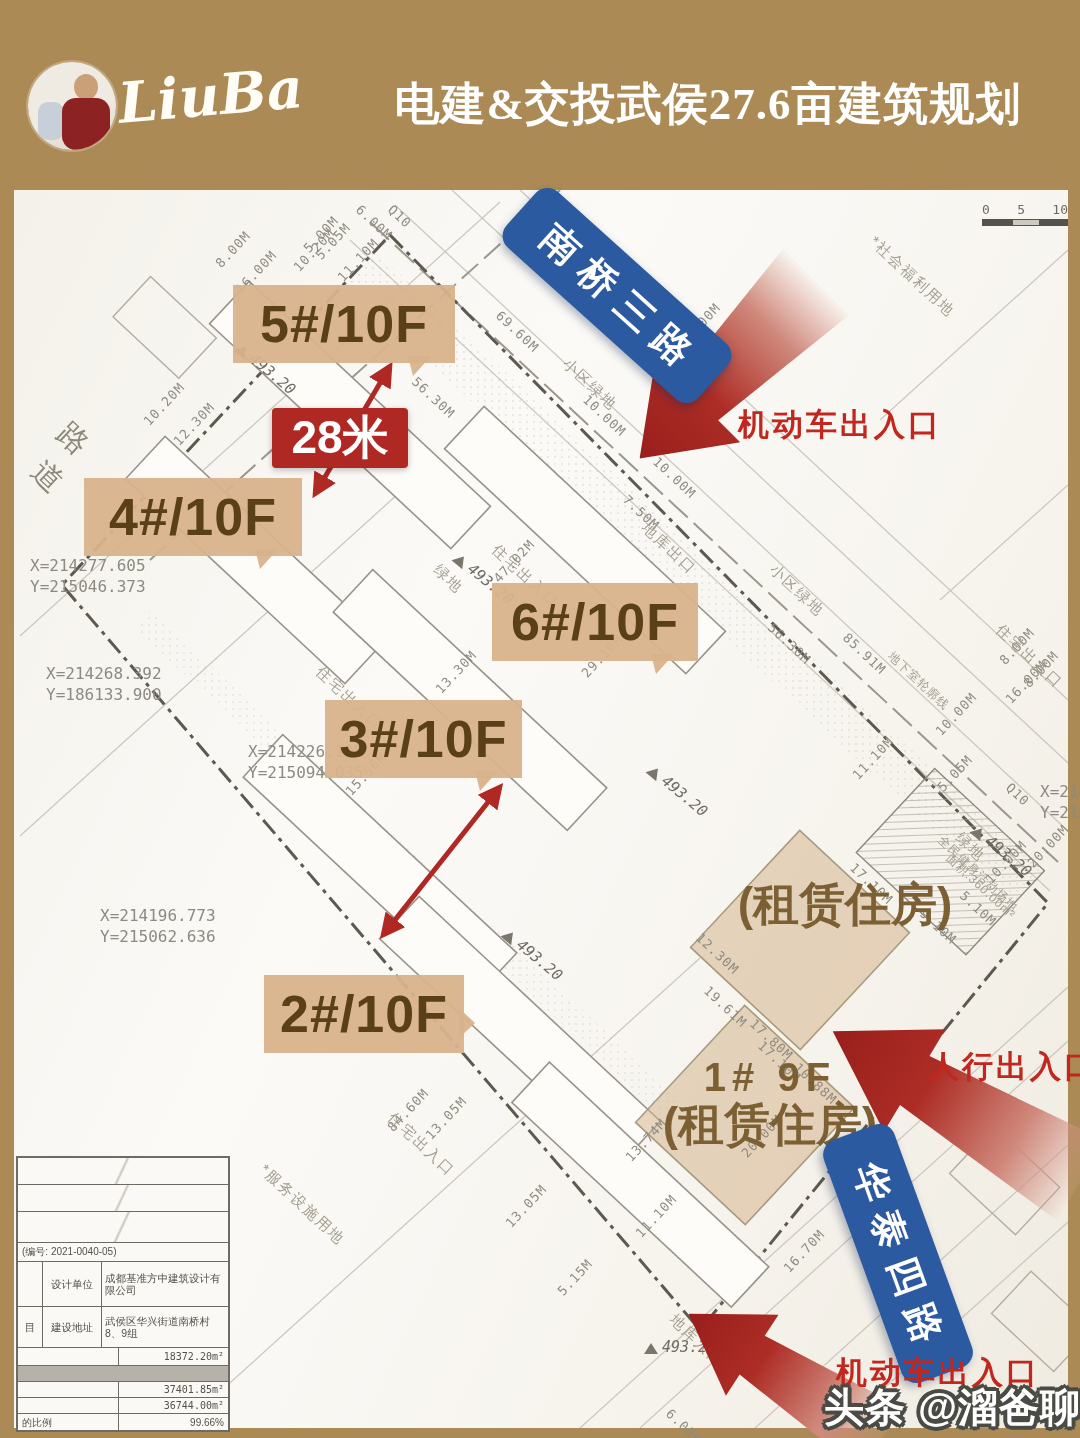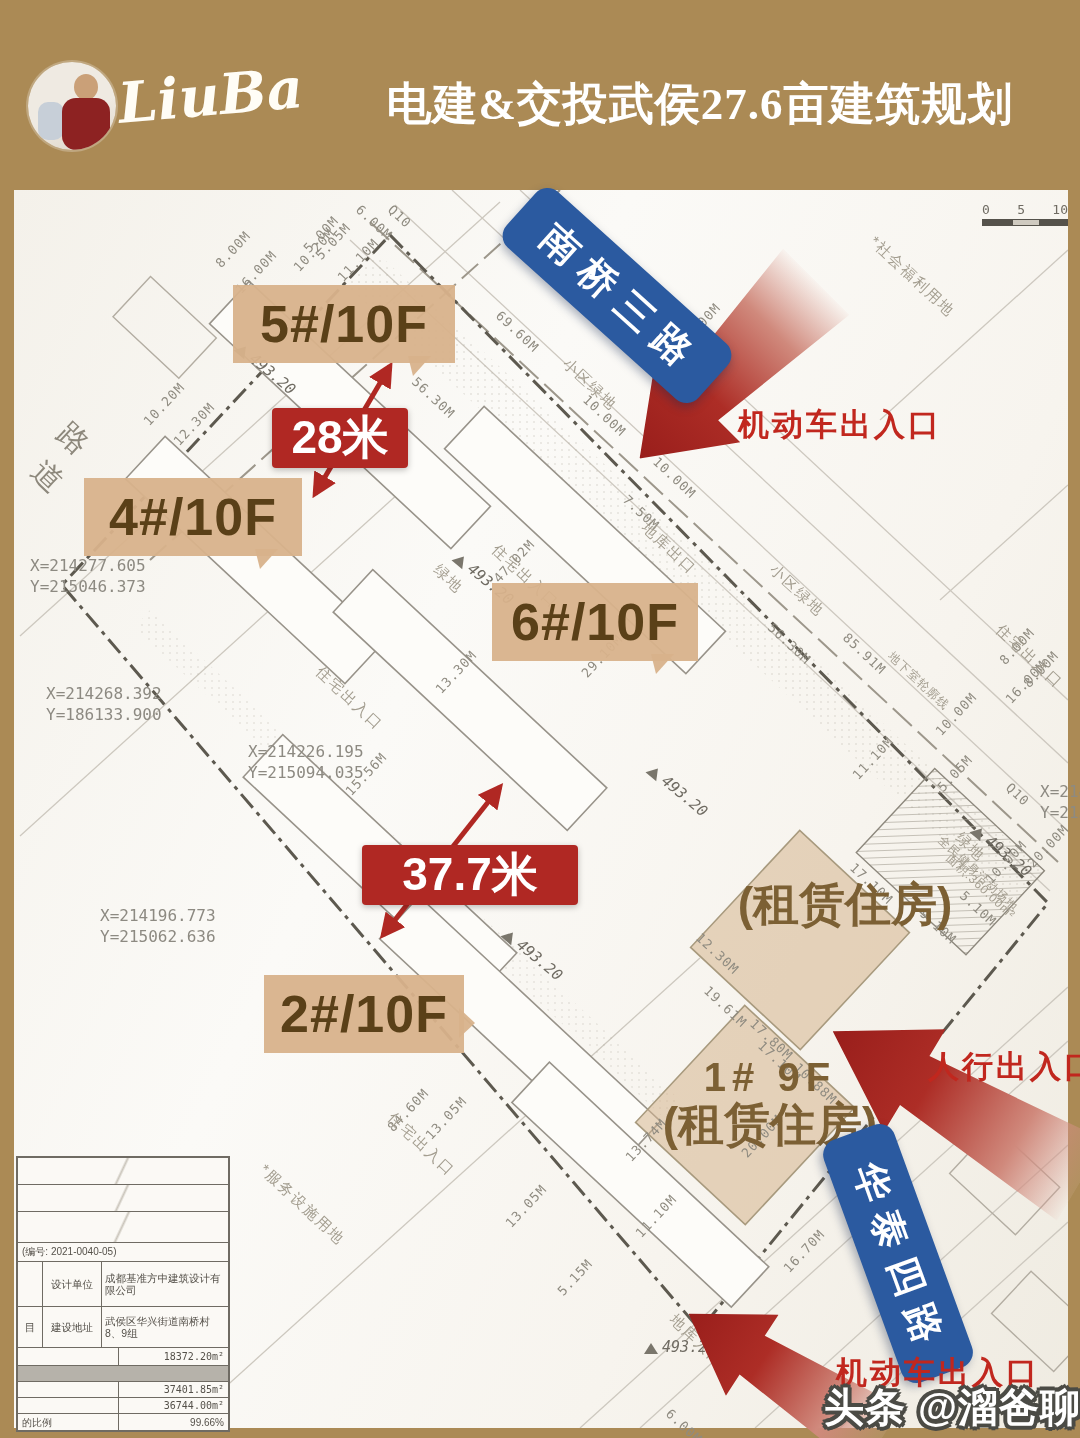--- a/index.html
+++ b/index.html
@@ -8,21 +8,21 @@
 
   
   #hdr{position:absolute;left:0;top:0;width:1080px;height:190px;}
   .avatar{position:absolute;left:28px;top:62px;width:88px;height:88px;border-radius:50%;
           background:linear-gradient(160deg,#efeae2 55%,#ddd5c8 100%);overflow:hidden;box-shadow:0 0 0 2px rgba(255,255,255,.25);}
   .avatar .head{position:absolute;left:46px;top:12px;width:24px;height:26px;border-radius:50%;background:#caa078;}
   .avatar .body{position:absolute;left:34px;top:36px;width:48px;height:52px;border-radius:14px;background:#8d2222;}
   .avatar .kid{position:absolute;left:10px;top:40px;width:26px;height:38px;border-radius:10px;background:#c7cfd8;}
   .logo{position:absolute;left:118px;top:62px;font-family:"DejaVu Serif",serif;font-style:italic;font-weight:bold;
         font-size:56px;color:#fffdf6;transform:rotate(-5deg);}
-  .title{position:absolute;left:330px;top:80px;width:740px;margin:0;text-align:center;font-size:45px;line-height:1.1;
+  .title{position:absolute;left:338px;top:80px;width:740px;margin:0;text-align:center;font-size:45px;line-height:1.1;
          color:#ffffff;font-weight:900;font-family:"Liberation Serif",serif;letter-spacing:1px;}
 
   
   #map{position:absolute;left:14px;top:190px;width:1054px;height:1238px;overflow:hidden;
        background:linear-gradient(115deg,#f4f1ea 0%,#fbfaf7 38%,#f7f4ee 70%,#efebe1 100%);}
   #plan-svg{position:absolute;left:0;top:0;}
 
   
   .layer{position:absolute;left:0;top:0;width:1080px;height:1438px;pointer-events:none;}
   .layer > *{position:absolute;}
@@ -264,21 +264,21 @@
       <span class="elev" style="left: 644px; top: 1338px;">
         <i class="tri"></i><em>493.20</em>
       </span>
     </div>
 
   <div class="layer">
 
   <span class="coord" style="left: 30px; top: 556px;">
         <span>X=214277.605</span><br><span>Y=215046.373</span>
       </span>
-      <span class="coord" style="left: 46px; top: 664px; margin-top: 20px;">
+      <span class="coord" style="left: 46px; top: 664px;">
         <span>X=214268.392</span><br><span>Y=186133.900</span>
       </span>
       <span class="coord" style="left: 248px; top: 742px;">
         <span>X=214226.195</span><br><span>Y=215094.035</span>
       </span>
       <span class="coord" style="left: 100px; top: 906px;">
         <span>X=214196.773</span><br><span>Y=215062.636</span>
       </span>
       <span class="coord" style="left: 1040px; top: 782px;">
         <span>X=214</span><br><span>Y=215</span>
@@ -289,38 +289,38 @@
     <div class="arrow" id="arr-top"></div>
     <div class="arrow" id="arr-mid"></div>
     <div class="arrow" id="arr-bot"></div>
   </div>
 
   <div class="layer">
 
   <div class="callout tail-br" style="left: 233px; top: 285px; width: 222px;">5#/10F</div>
       <div class="callout tail-br" style="left: 84px; top: 478px; width: 218px;">4#/10F</div>
       <div class="callout tail-br" style="left: 492px; top: 583px; width: 206px;">6#/10F</div>
+      <div class="callout tail-br" style="left: 325px; top: 700px; width: 197px;">3#/10F</div>
       <div class="callout tail-r" style="left: 228px; top: 975px; width: 200px; margin-left: 36px;">2#/10F</div>
     </div>
 
   <div class="layer">
 
   <div class="rental" style="left: 845px; top: 878px;">
         <span class="l2">(租赁住房)</span>
       </div>
       <div class="rental" style="left: 770px; top: 1056px;">
         <span class="l1">1#  9F</span>
         <span class="l2">(租赁住房)</span>
       </div>
     </div>
 
   <div class="layer">
 
   <div class="meas" style="left: 272px; top: 408px; width: 136px;">28米</div>
-      <div class="meas" style="left: 362px; top: 845px; width: 216px;">37.7米</div>
     </div>
 
   <div class="layer">
     <div class="banner" id="banner-nq">南桥三路</div>
     <div class="banner" id="banner-ht">华泰四路</div>
 
     <div class="entr" style="left:738px;top:404px;">机动车出入口</div>
     <div class="entr" style="left:928px;top:1046px;">人行出入口</div>
     <div class="entr" style="left:836px;top:1352px;">机动车出入口</div>
 

